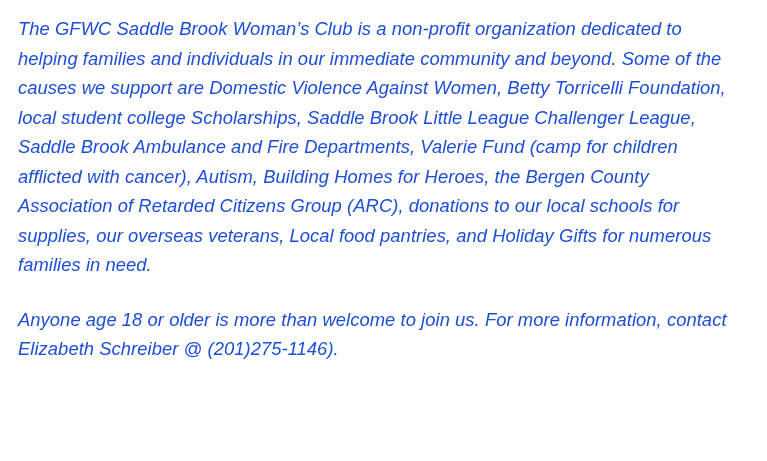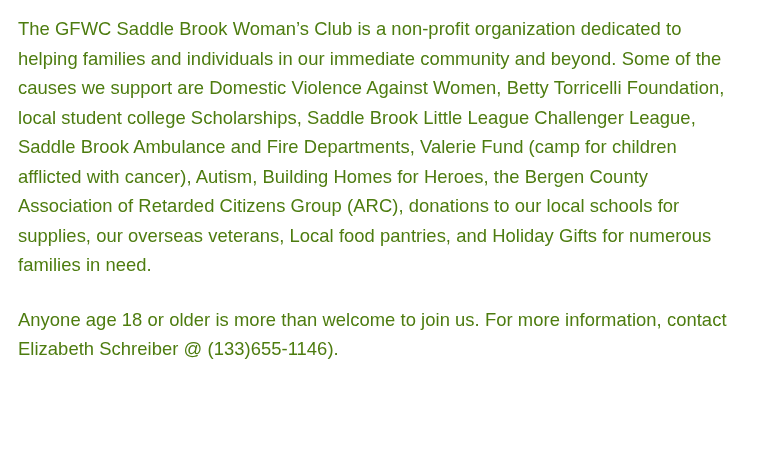--- a/index.html
+++ b/index.html
@@ -17,31 +17,32 @@
   .page {
     box-sizing: border-box;
     width: 767px;
     height: 461px;
     padding: 14px 40px 0 18px;
     background: #ffffff;
   }
   .para {
     font-size: 18.4px;
     line-height: 29.5px;
-    color: #4d7c0f;
+    color: #1d4ed8;
     margin: 0 0 22px 0;
     text-align: left;
     letter-spacing: 0.05px;
     font-weight: 400;
+    font-style: italic;
   }
   .para:last-child {
     margin-bottom: 0;
   }
   .para-1 { margin-bottom: 25px; }
   .para-2 { margin-bottom: 25px; }
 </style>
 </head>
 <body>
 
 <div class="page">
   <p class="para para-1">The GFWC Saddle Brook Woman’s Club is a non-profit organization dedicated to helping families and individuals in our immediate community and beyond.  Some of the causes we support are Domestic Violence Against Women, Betty Torricelli Foundation, local student college Scholarships, Saddle Brook Little League Challenger League, Saddle Brook Ambulance and Fire Departments, Valerie Fund (camp for children afflicted with cancer), Autism, Building Homes for Heroes, the Bergen County Association of Retarded Citizens Group (ARC), donations to our local schools for supplies, our  overseas veterans, Local food pantries, and Holiday Gifts for numerous families in need.</p>
-  <p class="para para-3">Anyone age 18 or older is more than welcome to join us.  For more information, contact Elizabeth Schreiber @ (133)655-1146).</p>
+  <p class="para para-3">Anyone age 18 or older is more than welcome to join us.  For more information, contact Elizabeth Schreiber @ (201)275-1146).</p>
 </div>
 
 </body></html>

